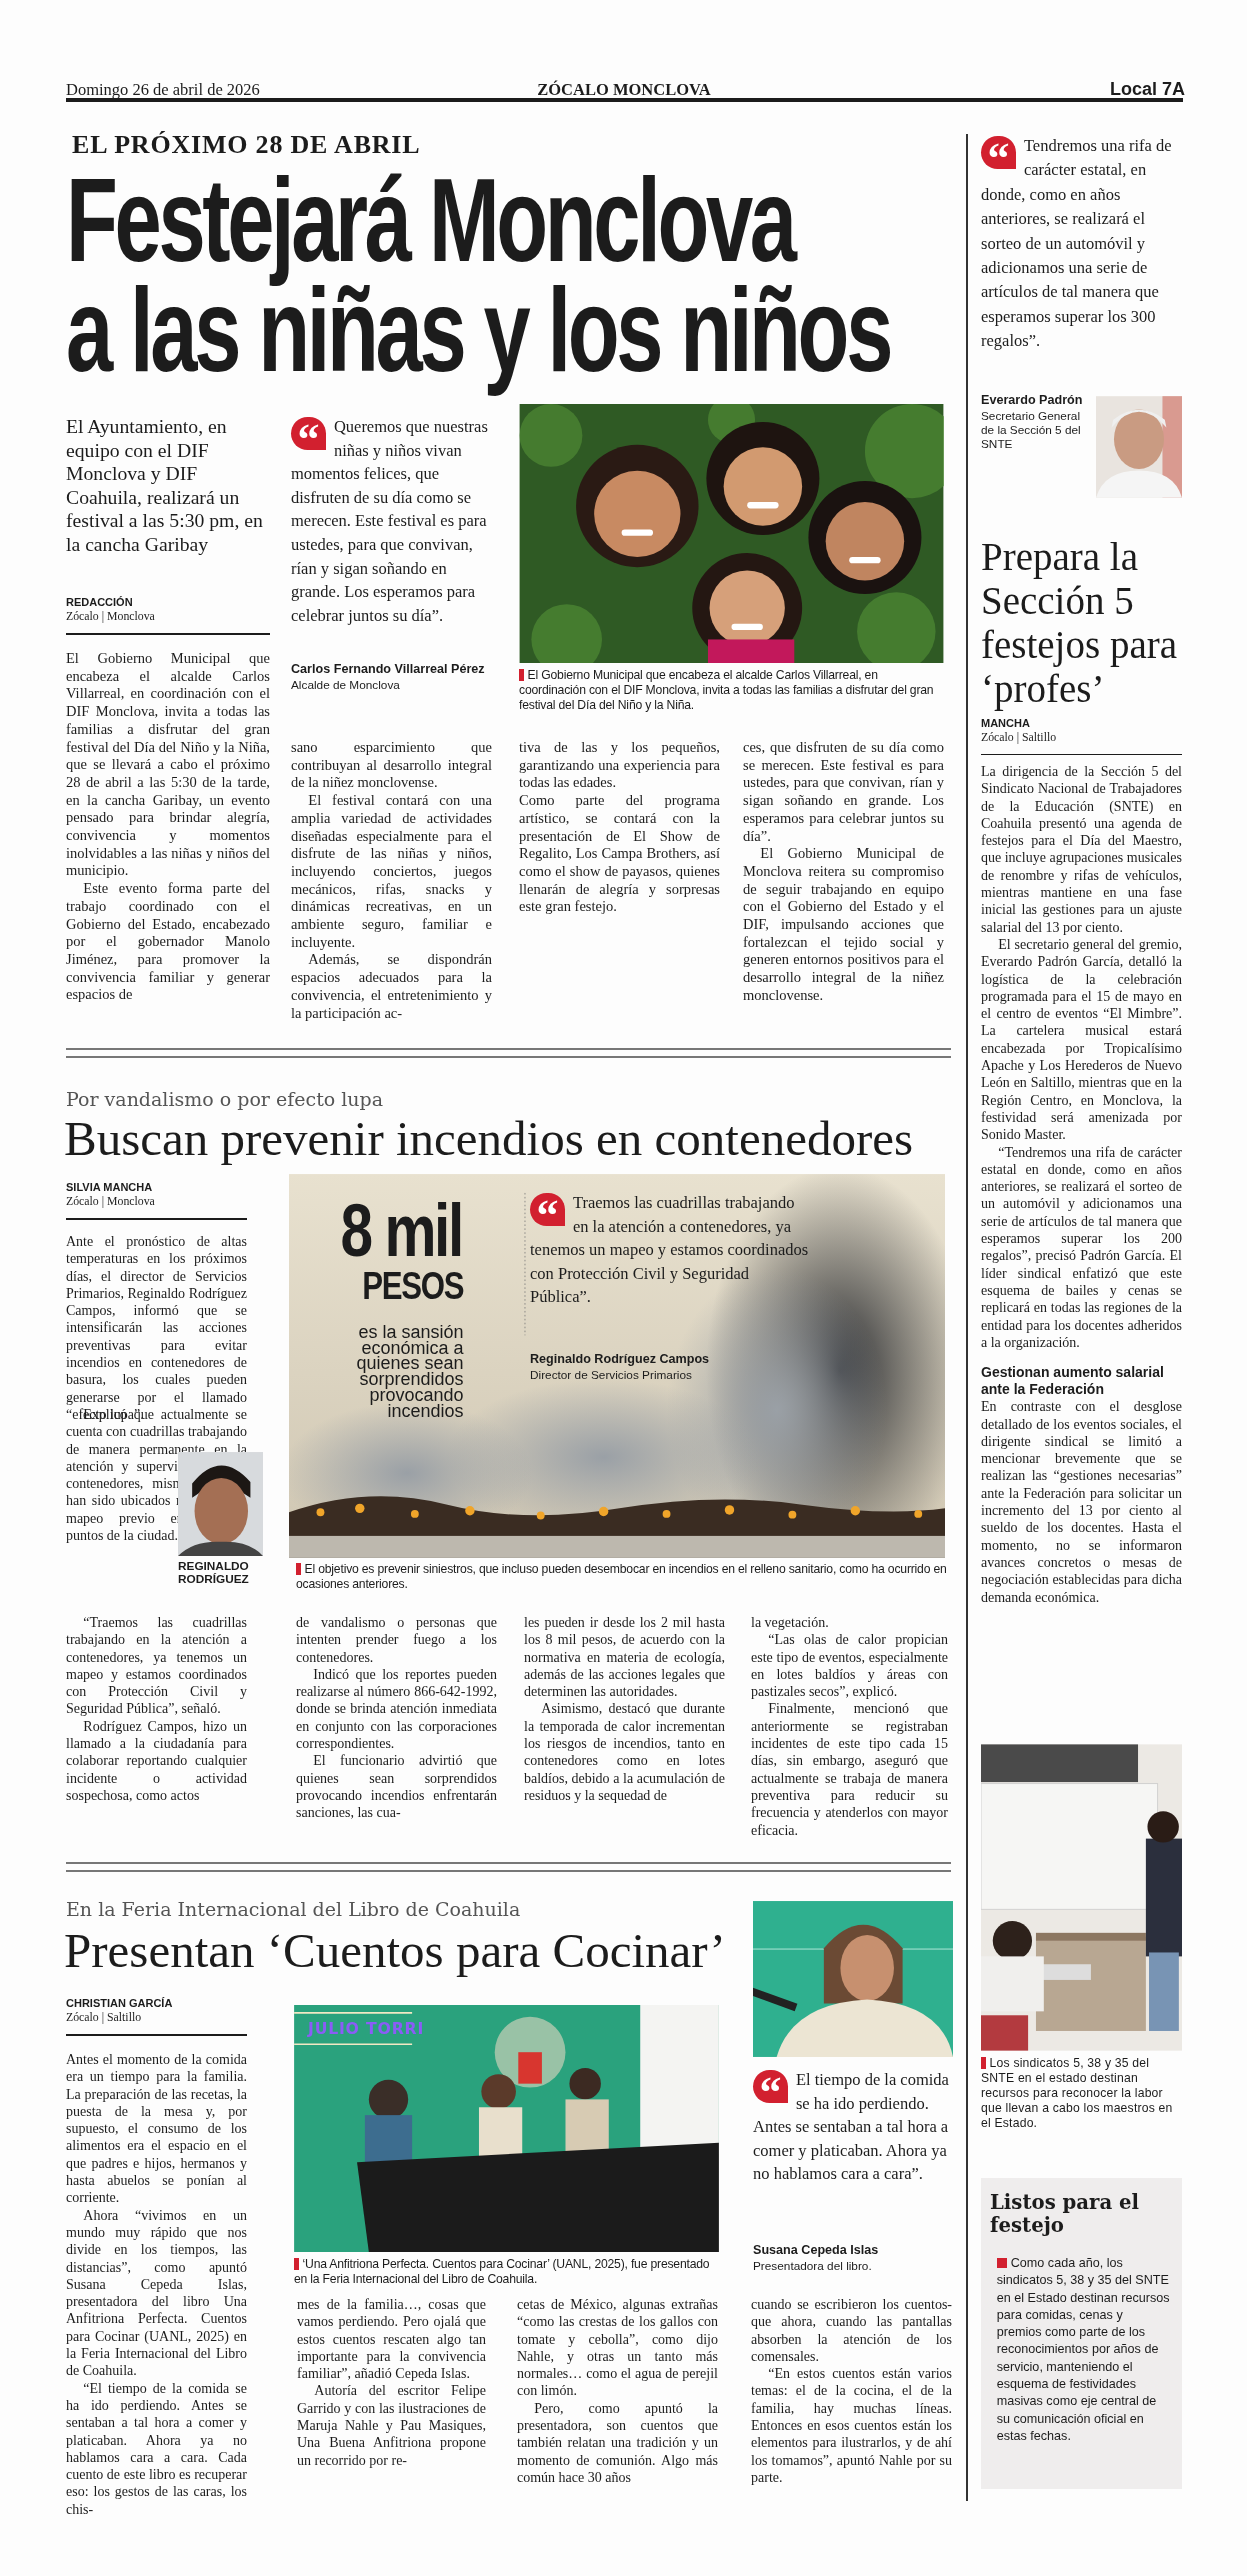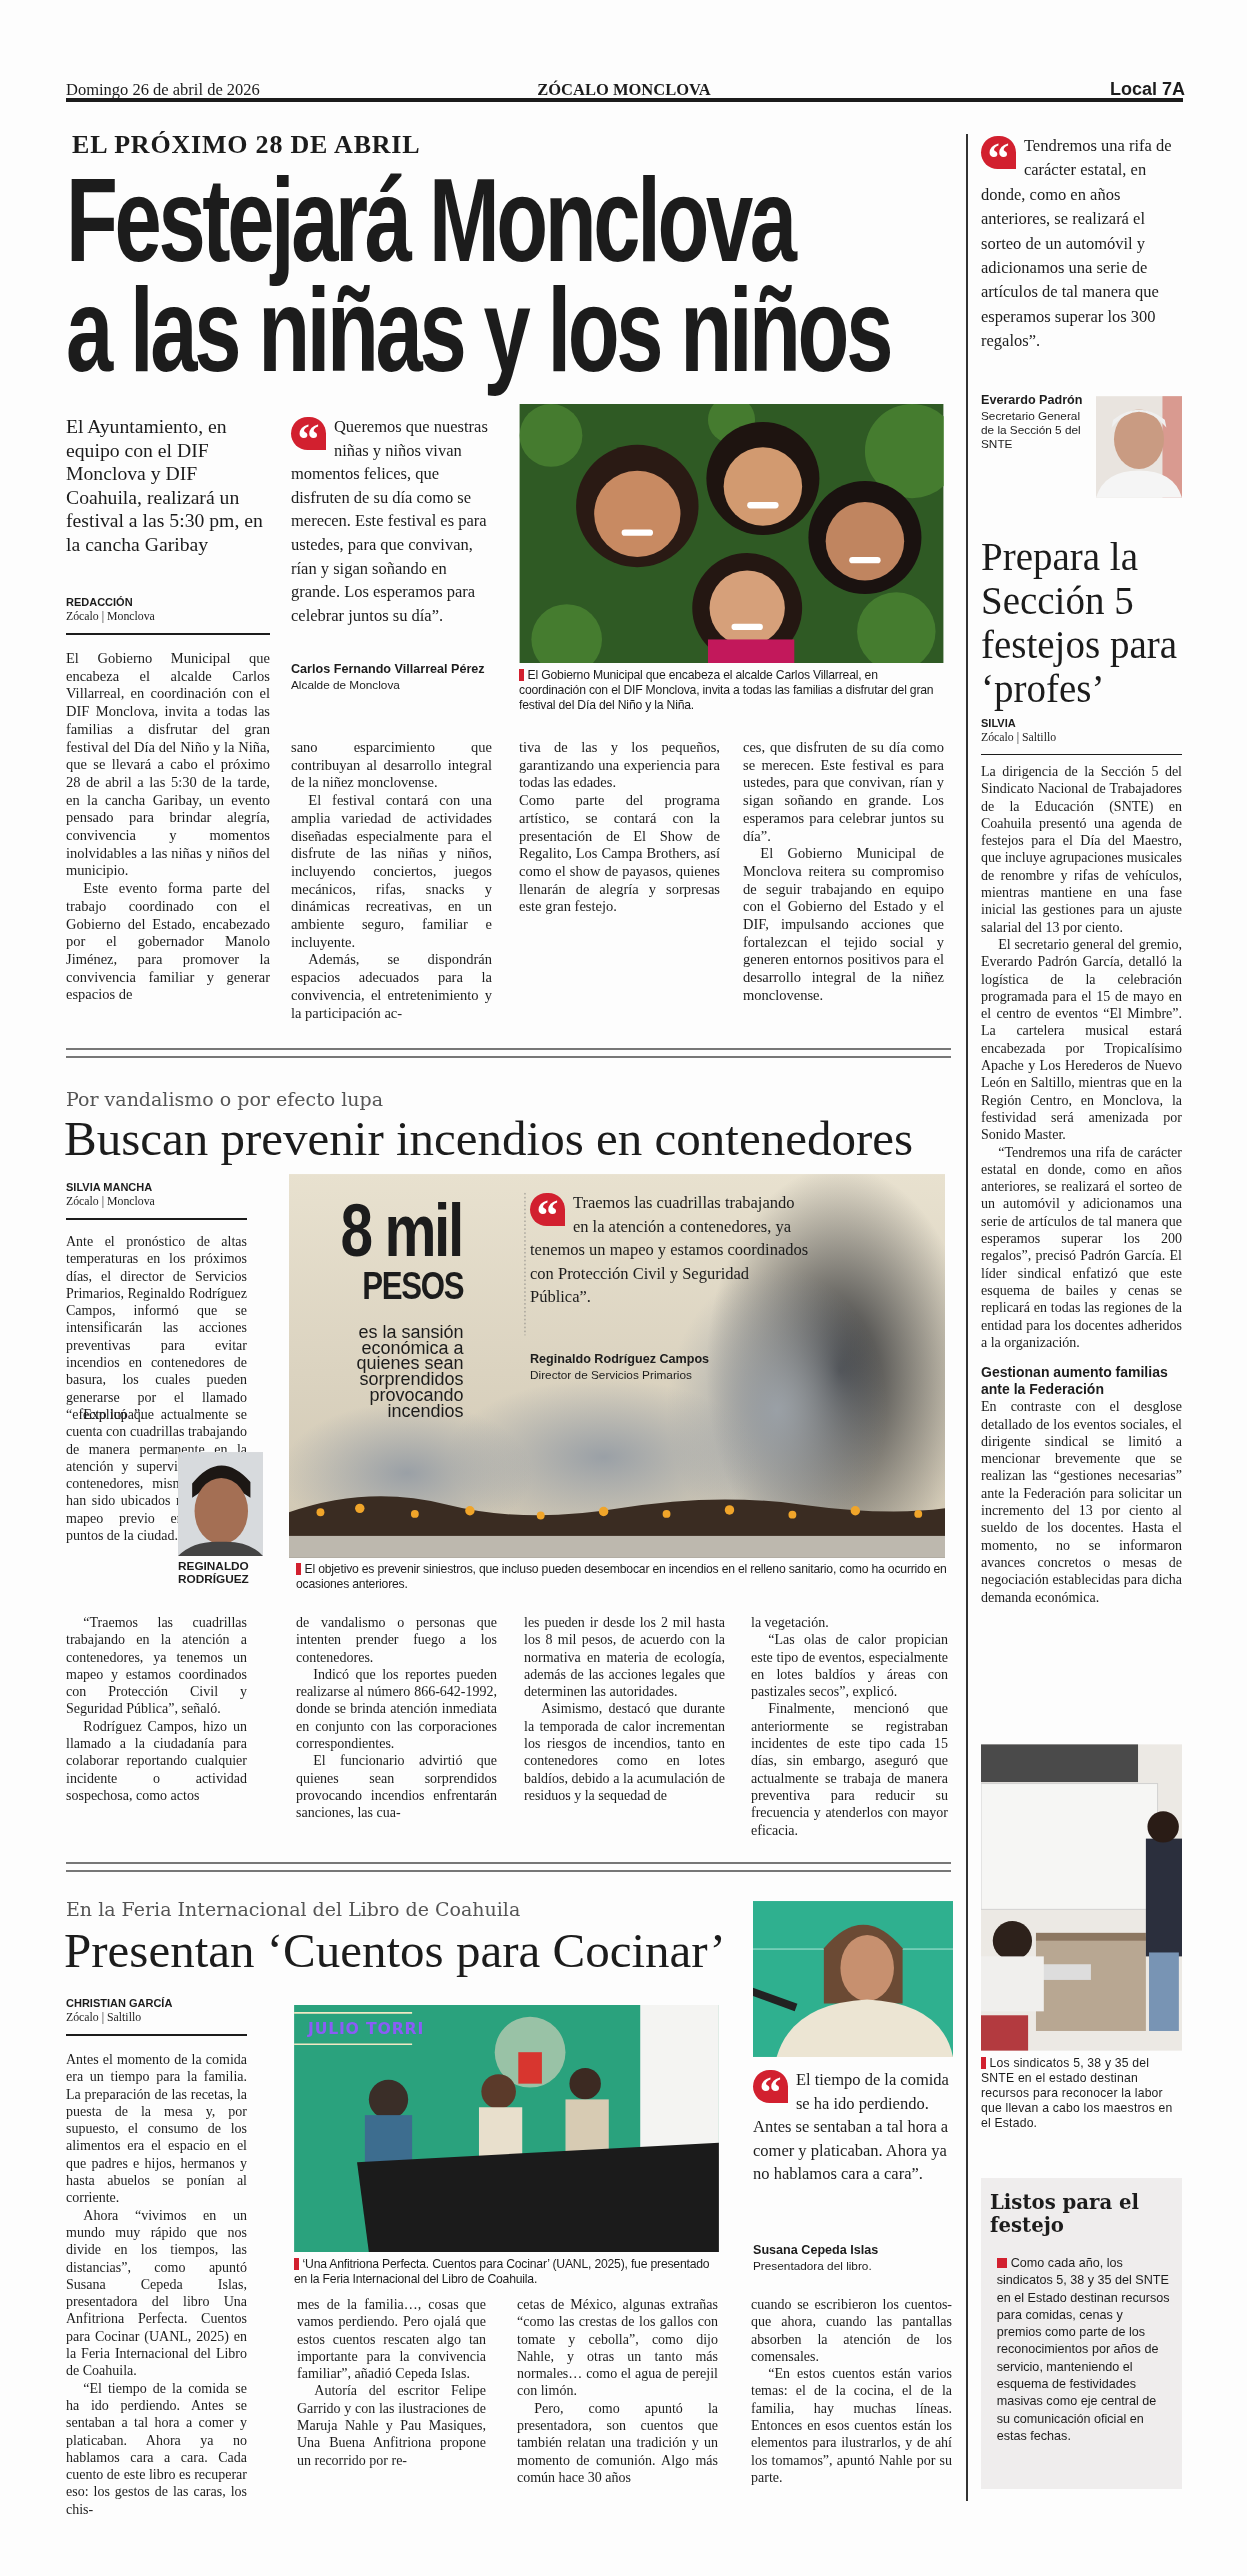--- a/index.html
+++ b/index.html
@@ -128,29 +128,29 @@
   <svg width="86" height="102" viewBox="0 0 110 130">
     <rect width="110" height="130" fill="#e9e4df"></rect>
       <rect x="85" y="0" width="25" height="130" fill="#d99a90"></rect>
     <ellipse cx="55" cy="55" rx="32" ry="38" fill="#c99b82"></ellipse>
       <path d="M20 40 Q55 0 90 40 L88 30 Q55 5 22 30Z" fill="#efefef"></path>
     <path d="M0 130 Q10 95 55 95 Q100 95 110 130Z" fill="#f5f5f5"></path>
   </svg>
 </div>
 <div class="abs side-head" style="left:981px;top:535px;width:220px">Prepara la Sección 5 festejos para ‘profes’</div>
 <div class="abs" style="left:981px;top:717px;width:201px">
-  <div class="by-name">SILVIA</div>
+  <div class="by-name">MANCHA</div>
   <div class="by-place serif">Zócalo | Saltillo</div>
   <div class="by-rule" style="height:0.8px"></div>
 </div>
 <div class="abs serif body" style="left:981px;top:763px;width:201px;font-size:14px;line-height:17.3px">
   <p class="first">La dirigencia de la Sección 5 del Sindicato Nacional de Trabajadores de la Educación (SNTE) en Coahuila presentó una agenda de festejos para el Día del Maestro, que incluye agrupaciones musicales de renombre y rifas de vehículos, mientras mantiene en una fase inicial las gestiones para un ajuste salarial del 13 por ciento.</p>
   <p>El secretario general del gremio, Everardo Padrón García, detalló la logística de la celebración programada para el 15 de mayo en el centro de eventos “El Mimbre”. La cartelera musical estará encabezada por Tropicalísimo Apache y Los Herederos de Nuevo León en Saltillo, mientras que en la Región Centro, en Monclova, la festividad será amenizada por Sonido Master.</p>
   <p>“Tendremos una rifa de carácter estatal en donde, como en años anteriores, se realizará el sorteo de un automóvil y adicionamos una serie de artículos de tal manera que esperamos superar los 200 regalos”, precisó Padrón García. El líder sindical enfatizó que este esquema de bailes y cenas se replicará en todas las regiones de la entidad para los docentes adheridos a la organización.</p>
-  <div class="sans" style="font-weight:bold;font-size:14px;line-height:17.3px;margin-top:12.6px;text-align:left">Gestionan aumento familias ante la Federación</div>
+  <div class="sans" style="font-weight:bold;font-size:14px;line-height:17.3px;margin-top:12.6px;text-align:left">Gestionan aumento salarial ante la Federación</div>
   <p class="first">En contraste con el desglose detallado de los eventos sociales, el dirigente sindical se limitó a mencionar brevemente que se realizan las “gestiones necesarias” ante la Federación para solicitar un incremento del 13 por ciento al sueldo de los docentes. Hasta el momento, no se informaron avances concretos o mesas de negociación establecidas para dicha demanda económica.</p>
 </div>
 <div class="abs photo" style="left:981px;top:1744px;width:201px;height:307px">
   <svg width="201" height="307" viewBox="0 0 256 390">
     <rect width="256" height="390" fill="#ece9e4"></rect>
       <rect x="0" y="0" width="200" height="48" fill="#4a4a4a"></rect>
     <rect x="0" y="50" width="225" height="160" fill="#f6f6f4" stroke="#c9c9c9"></rect>
     <rect x="70" y="245" width="140" height="120" fill="#b8a792"></rect>
       <rect x="70" y="240" width="140" height="10" fill="#8c7761"></rect>
     <rect x="210" y="120" width="46" height="150" fill="#2b2f3d"></rect>

